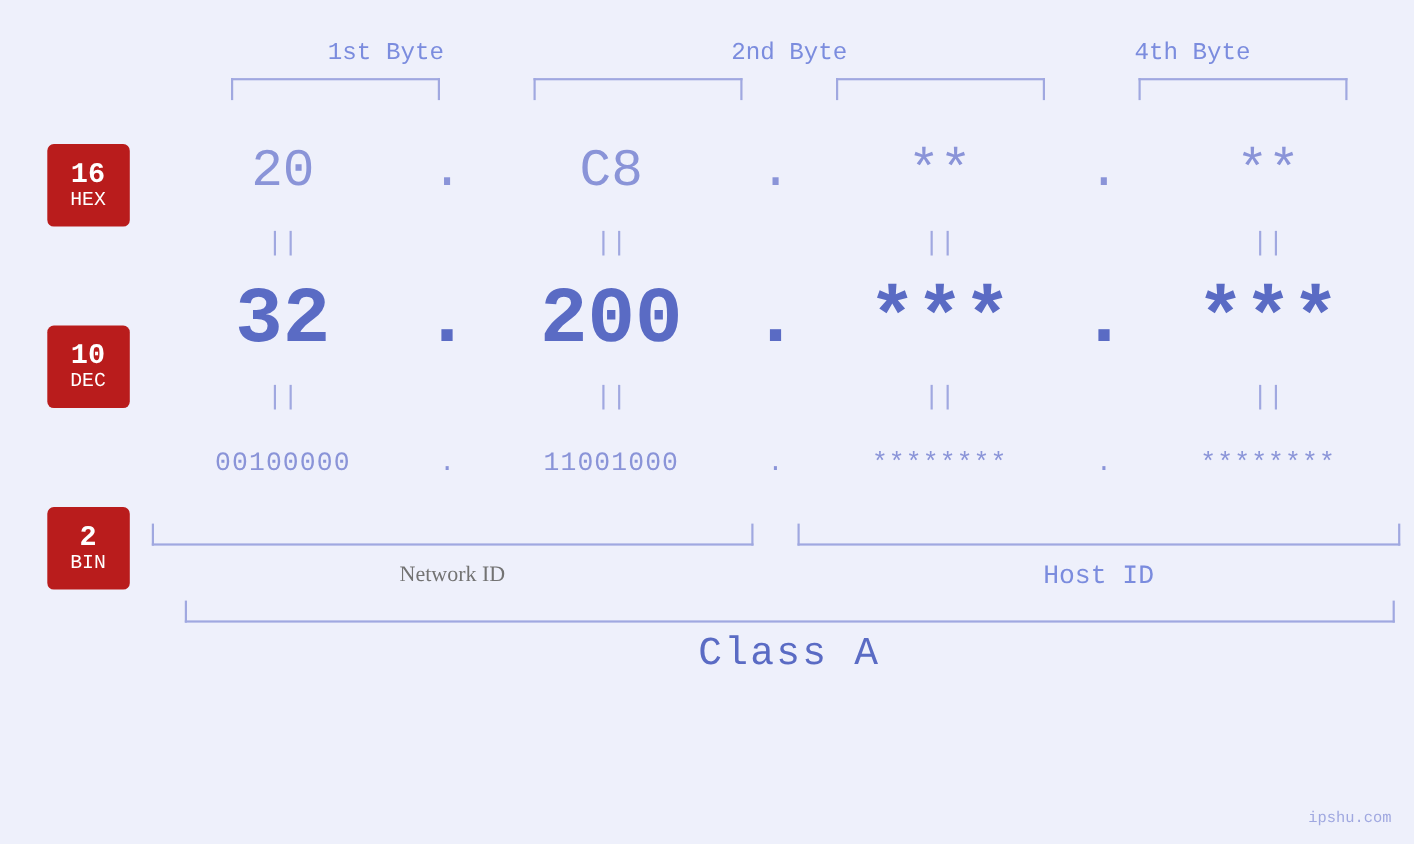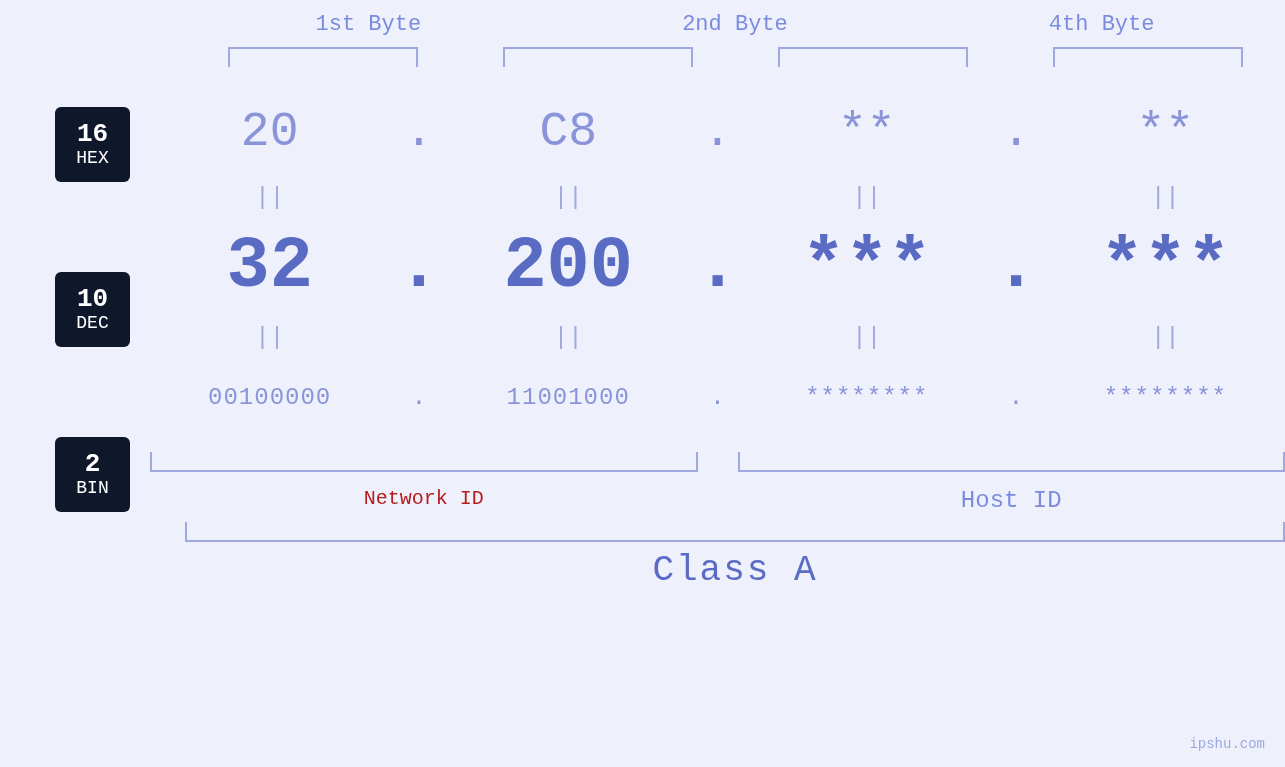--- a/index.html
+++ b/index.html
@@ -12,22 +12,22 @@
       overflow: hidden;
       position: relative;
     }
 
     .container {
       width: 1285px;
       height: 767px;
       position: relative;
       display: flex;
       flex-direction: column;
-      align-items: flex-end;
-      padding-top: 12px;
+      align-items: center;
+      padding-top: 36px;
     }
 
     
     .byte-headers {
       display: flex;
       width: 1100px;
       margin-left: 140px;
       justify-content: space-around;
       margin-bottom: 10px;
     }
@@ -52,21 +52,21 @@
     
     .base-labels {
       display: flex;
       flex-direction: column;
       gap: 0px;
       margin-right: 20px;
       margin-top: 30px;
     }
 
     .base-badge {
-      background-color: #0f172a;
+      background-color: #b91c1c;
       color: white;
       width: 75px;
       height: 75px;
       display: flex;
       flex-direction: column;
       align-items: center;
       justify-content: center;
       border-radius: 6px;
       margin-bottom: 90px;
       font-family: 'Courier New', Courier, monospace;
@@ -343,21 +343,21 @@
       <div style="display:flex; width:100%; height:30px; margin-top:5px; position:relative;">
 
         <div style="width:calc(50% - 20px); border-bottom:2px solid #a0a8e0; border-left:2px solid #a0a8e0; border-right:2px solid #a0a8e0; height:20px; margin-left:0;"></div>
         <div style="width:40px;"></div>
 
         <div style="flex:1; border-bottom:2px solid #a0a8e0; border-left:2px solid #a0a8e0; border-right:2px solid #a0a8e0; height:20px;"></div>
       </div>
 
       <div style="display:flex; width:100%; justify-content:space-around; margin-top:5px;">
         <div style="width:calc(50% - 20px); text-align:center;">
-          <span style="color:#b91c1c; font-size:20px; font-family:Liberation Mono, monospace;">Network ID</span>
+          <span style="color:#737373; font-size:20px; font-family:Liberation Serif, serif;">Network ID</span>
         </div>
         <div style="width:40px;"></div>
         <div style="flex:1; text-align:center;">
           <span style="color:#7b8cde; font-size:24px; font-family:'Courier New',Courier,monospace;">Host ID</span>
         </div>
       </div>
 
     </div>
   </div>
 

